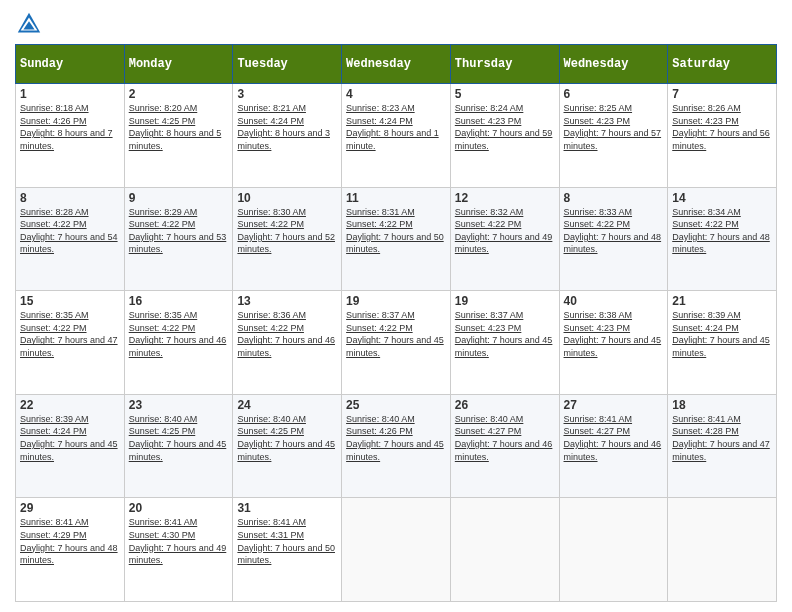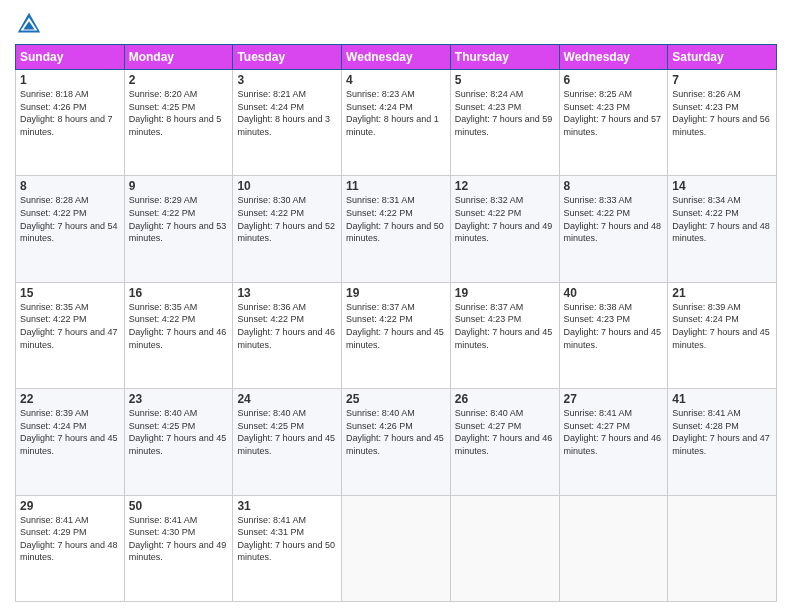--- a/index.html
+++ b/index.html
@@ -52,27 +52,28 @@
       color: #555;
     }
     .calendar {
       flex: 1;
       border: 1px solid #ccc;
       border-collapse: collapse;
       width: 100%;
       table-layout: fixed;
     }
     .calendar thead tr th {
-      background: #d946ef;
+      background: #4d7c0f;
       color: #fff;
       font-size: 12px;
       font-weight: bold;
-      padding: 5px 4px;
+      padding: 12px 4px;
       border: 1px solid #1a5a9a;
       text-align: left;
+      font-family: Liberation Mono, monospace;
     }
     .calendar tbody tr td {
       border: 1px solid #ccc;
       vertical-align: top;
       padding: 3px 4px;
       font-size: 9.5px;
       color: #333;
       background: #fff;
     }
     .calendar tbody tr:nth-child(even) td {
@@ -81,20 +82,21 @@
     .day-number {
       font-size: 12px;
       font-weight: bold;
       display: block;
       margin-bottom: 1px;
     }
     .day-info {
       font-size: 9px;
       line-height: 1.4;
       color: #333;
+      text-decoration: underline;
     }
     .empty-cell {
       background: #f9f9f9 !important;
     }
   </style>
 </head>
 <body>
 
 <div class="page">
   <div class="header">
@@ -347,39 +349,39 @@
       </td>
           <td>
         <span class="day-number">27</span>
         <div class="day-info">
           Sunrise: 8:41 AM<br>
           Sunset: 4:27 PM<br>
           Daylight: 7 hours and 46 minutes.
         </div>
       </td>
           <td>
-        <span class="day-number">41</span>
+        <span class="day-number">18</span>
         <div class="day-info">
           Sunrise: 8:41 AM<br>
           Sunset: 4:28 PM<br>
           Daylight: 7 hours and 47 minutes.
         </div>
       </td>
         </tr>
         <tr>
           <td>
         <span class="day-number">29</span>
         <div class="day-info">
           Sunrise: 8:41 AM<br>
           Sunset: 4:29 PM<br>
           Daylight: 7 hours and 48 minutes.
         </div>
       </td>
           <td>
-        <span class="day-number">50</span>
+        <span class="day-number">20</span>
         <div class="day-info">
           Sunrise: 8:41 AM<br>
           Sunset: 4:30 PM<br>
           Daylight: 7 hours and 49 minutes.
         </div>
       </td>
           <td>
         <span class="day-number">31</span>
         <div class="day-info">
           Sunrise: 8:41 AM<br>

